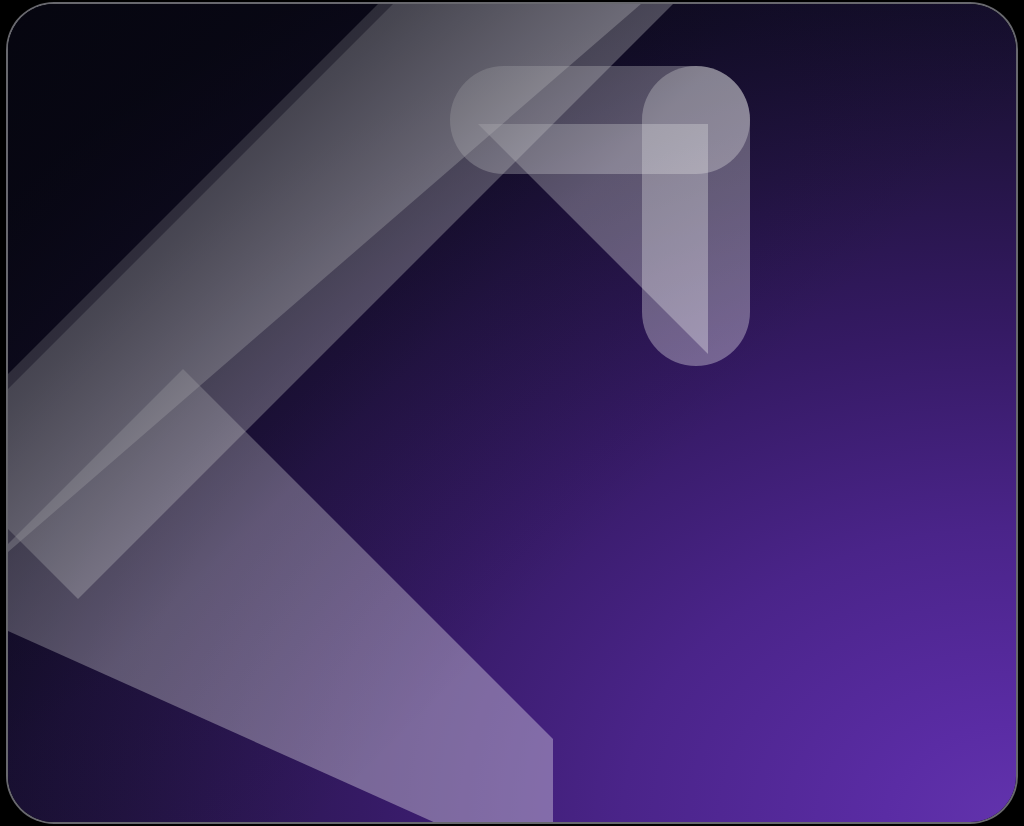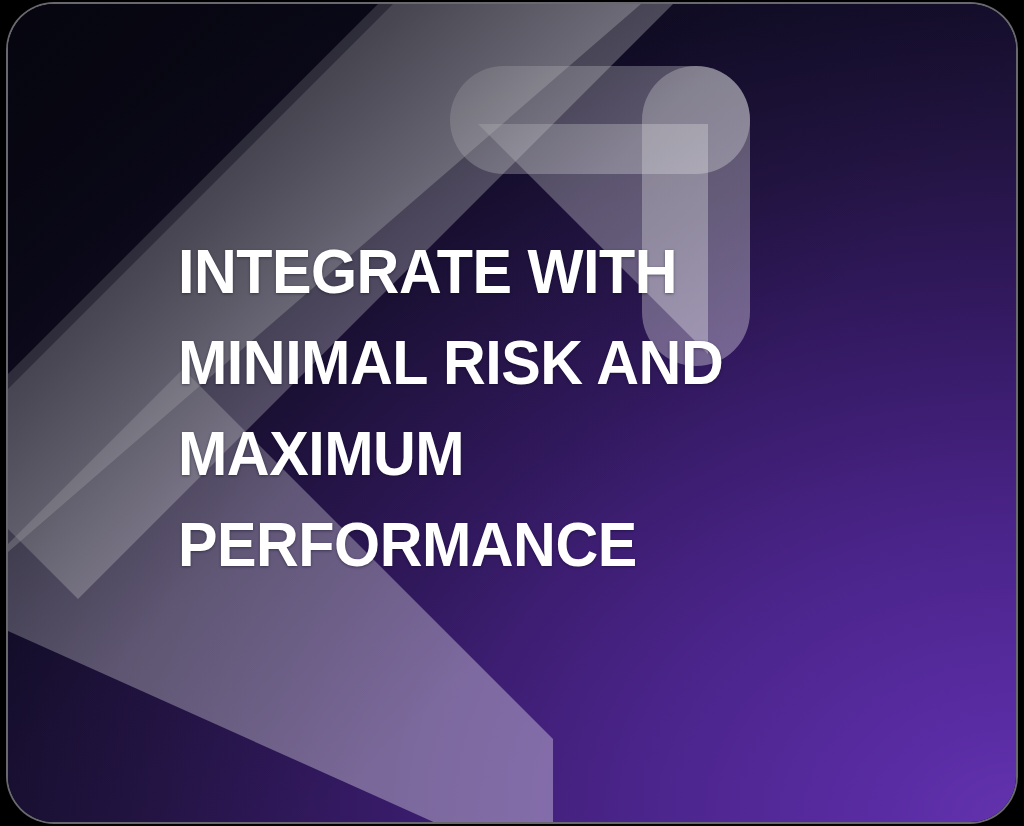--- a/index.html
+++ b/index.html
@@ -112,21 +112,15 @@
 
           <rect x="634" y="62" width="108" height="300" rx="54" ry="54"></rect>
 
           <path d="M 470 120 L 700 120 L 700 350 Z"></path>
         </g>
 
         <path d="M 198 352 L 540 694 L 540 826 L 60 826 Z" fill="none"></path>
       </svg>
     </div>
 
-    <div id="headline">
-      <span class="line">INTEGRATE WITH</span>
-      <span class="line">MINIMAL RISK AND</span>
-      <span class="line">MAXIMUM</span>
-      <span class="line">PERFORMANCE</span>
-    </div>
 
   </div>
 </div>
 
 </body></html>

